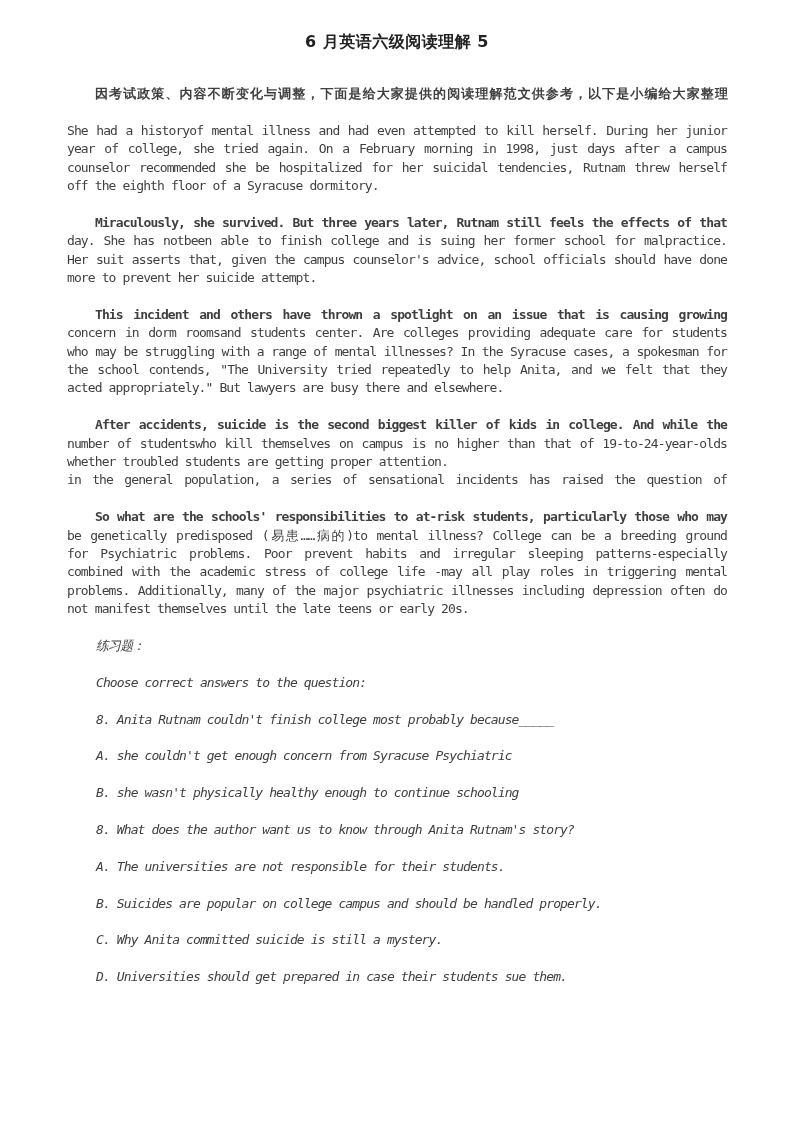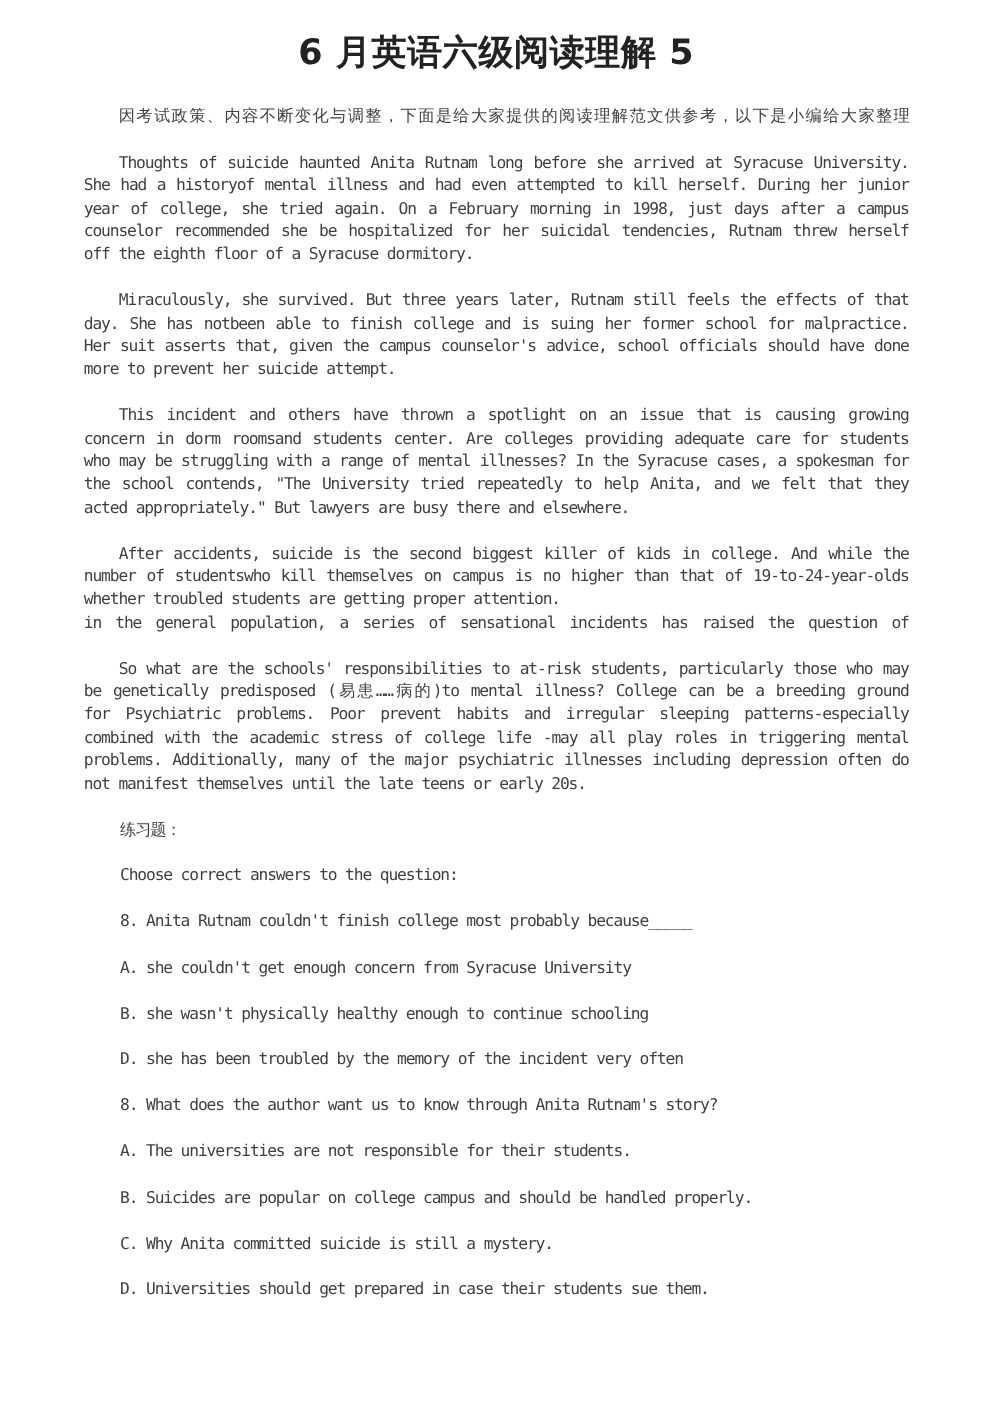--- a/index.html
+++ b/index.html
@@ -17,65 +17,66 @@
     padding: 27px 67px 0 67px;
     overflow: hidden;
     font-family: "DejaVu Sans Mono", "Liberation Mono", monospace;
     font-size: 13px;
     line-height: 18.4px;
     letter-spacing: -0.9px;
     color: #3f3f3f;
   }
   .doc-title {
     font-family: "DejaVu Sans", "Liberation Sans", sans-serif;
-    font-size: 28px;
+    font-size: 16px;
     font-weight: bold;
     line-height: 30px;
     letter-spacing: 0.5px;
     text-align: center;
     color: #222222;
     margin: 0 0 28px 0;
   }
   .para {
     margin: 0 0 18.4px 0;
   }
   
   .ln {
     text-align: justify;
     text-align-last: justify;
   }
   
   .ln.first {
     text-indent: 28px;
+    font-weight: bold;
   }
   
   .ln.last {
     text-align-last: left;
   }
   
   .xline {
     margin: 0 0 18.4px 0;
     text-indent: 29px;
     text-align: left;
     white-space: pre-wrap;
+    font-style: italic;
   }
 </style>
 </head>
 <body>
 
 <div class="page">
 
   <h1 class="doc-title">6 月英语六级阅读理解 5</h1>
 
   <div class="para">
     <div class="ln first">因考试政策、内容不断变化与调整，下面是给大家提供的阅读理解范文供参考，以下是小编给大家整理</div>
   </div>
 
   <div class="para">
-    <div class="ln first">Thoughts of suicide haunted Anita Rutnam long before she arrived at Syracuse University.</div>
     <div class="ln">She had a historyof mental illness and had even attempted to kill herself. During her junior</div>
     <div class="ln">year of college, she tried again. On a February morning in 1998, just days after a campus</div>
     <div class="ln">counselor recommended she be hospitalized for her suicidal tendencies, Rutnam threw herself</div>
     <div class="ln last">off the eighth floor of a Syracuse dormitory.</div>
   </div>
 
   <div class="para">
     <div class="ln first">Miraculously, she survived. But three years later, Rutnam still feels the effects of that</div>
     <div class="ln">day. She has notbeen able to finish college and is suing her former school for malpractice.</div>
     <div class="ln">Her suit asserts that, given the campus counselor's advice, school officials should have done</div>
@@ -104,23 +105,22 @@
     <div class="ln">combined with the academic stress of college life -may all play roles in triggering mental</div>
     <div class="ln">problems. Additionally, many of the major psychiatric illnesses including depression often do</div>
     <div class="ln last">not manifest themselves until the late teens or early 20s.</div>
   </div>
 
   <div class="xline">练习题：</div>
 
   <div class="xline">Choose correct answers to the question:</div>
 
   <div class="xline">8. Anita Rutnam couldn't finish college most probably because_____</div>
-  <div class="xline">A. she couldn't get enough concern from Syracuse University</div>
+  <div class="xline">A. she couldn't get enough concern from Syracuse Psychiatric</div>
   <div class="xline">B. she wasn't physically healthy enough to continue schooling</div>
-  <div class="xline">D. she has been troubled by the memory of the incident very often</div>
 
   <div class="xline">8. What does the author want us to know through Anita Rutnam's story?</div>
   <div class="xline">A. The universities are not responsible for their students.</div>
   <div class="xline">B. Suicides are popular on college campus and should be handled properly.</div>
   <div class="xline">C. Why Anita committed suicide is still a mystery.</div>
   <div class="xline">D. Universities should get prepared in case their students sue them.</div>
 
 </div>
 
 </body></html>

